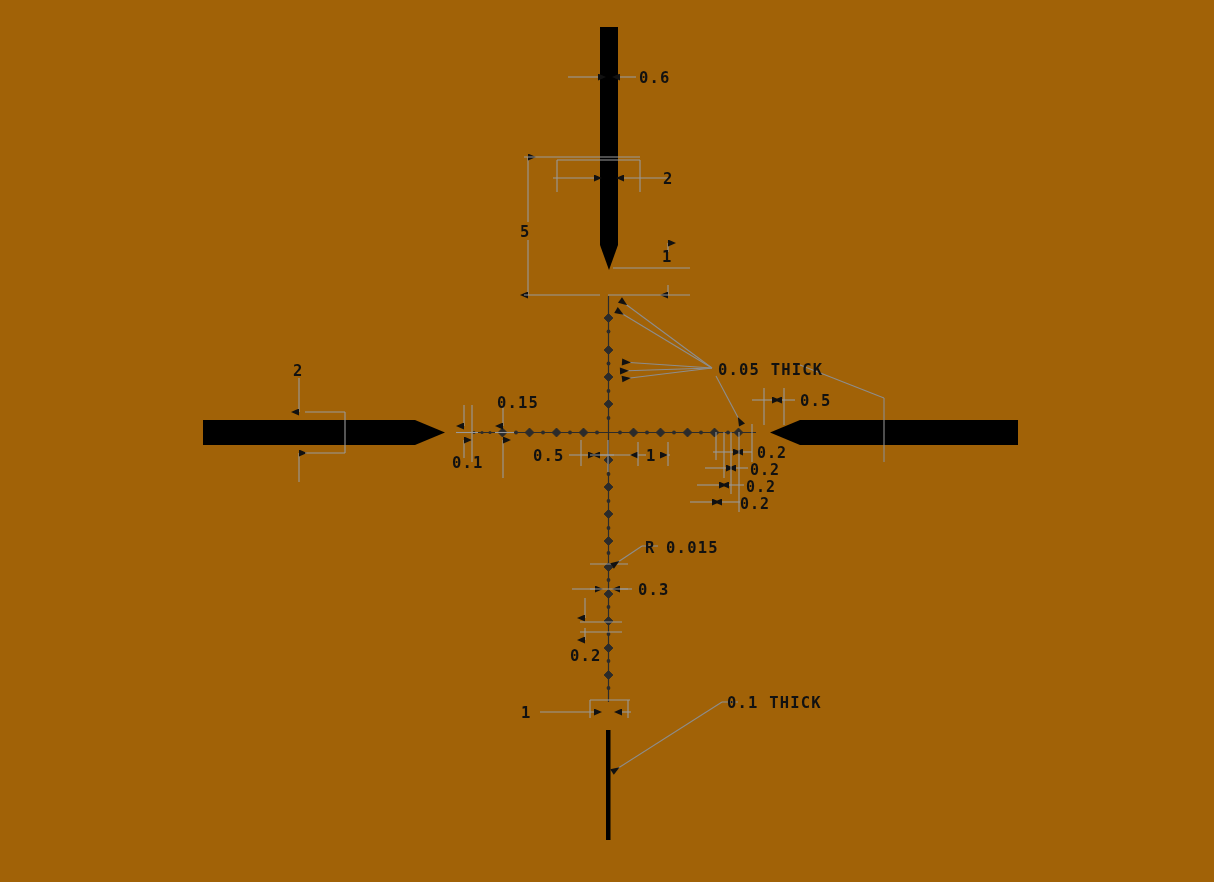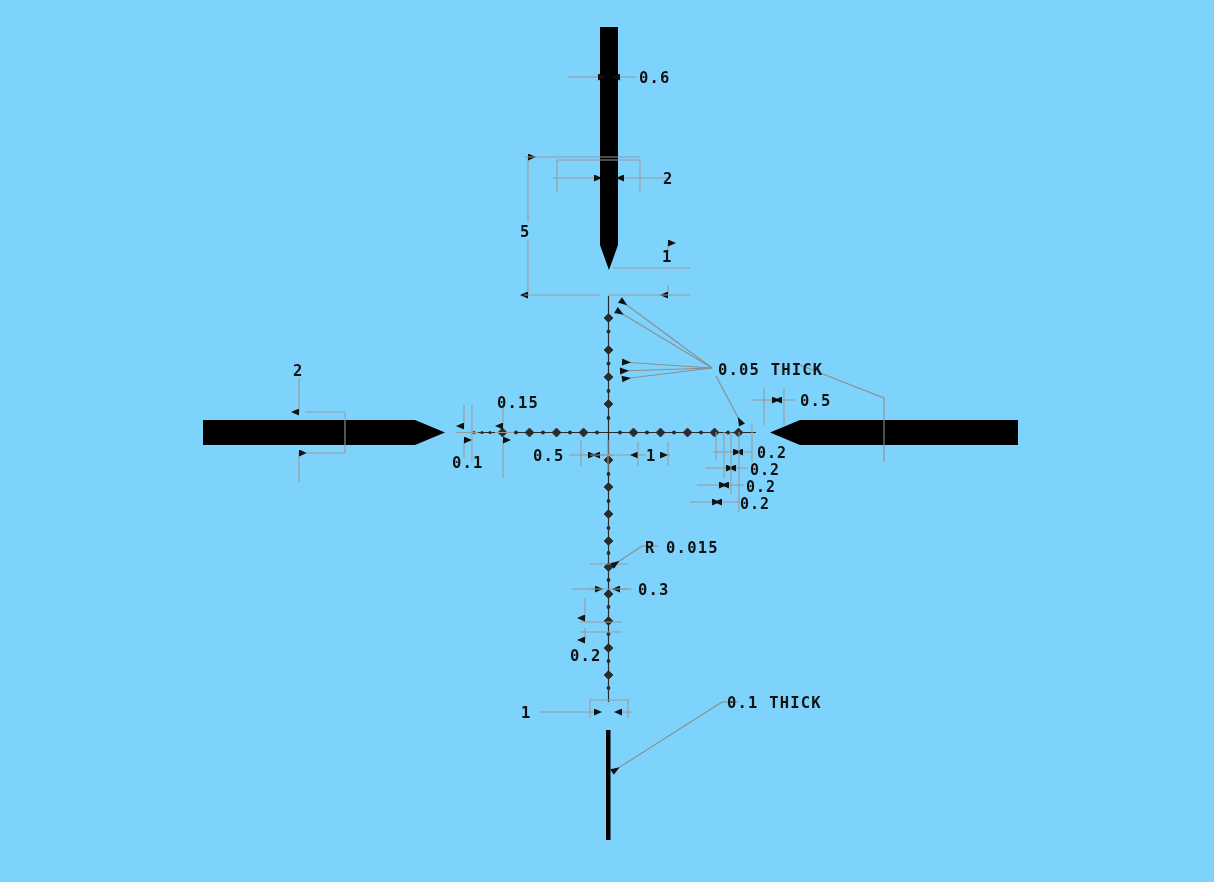--- a/index.html
+++ b/index.html
@@ -8,21 +8,21 @@
     padding: 0;
     background: #ffffff;
   }
   body {
     font-family: "DejaVu Sans Mono", "Liberation Mono", monospace;
   }
   #drawing-root {
     position: relative;
     width: 1214px;
     height: 882px;
-    background: #7dd3fc;
+    background: #a16207;
     overflow: hidden;
   }
   #drawing-svg {
     display: block;
     width: 1214px;
     height: 882px;
   }
   .dim-text {
     font-family: "DejaVu Sans Mono", "Liberation Mono", monospace;
     font-size: 15.5px;

